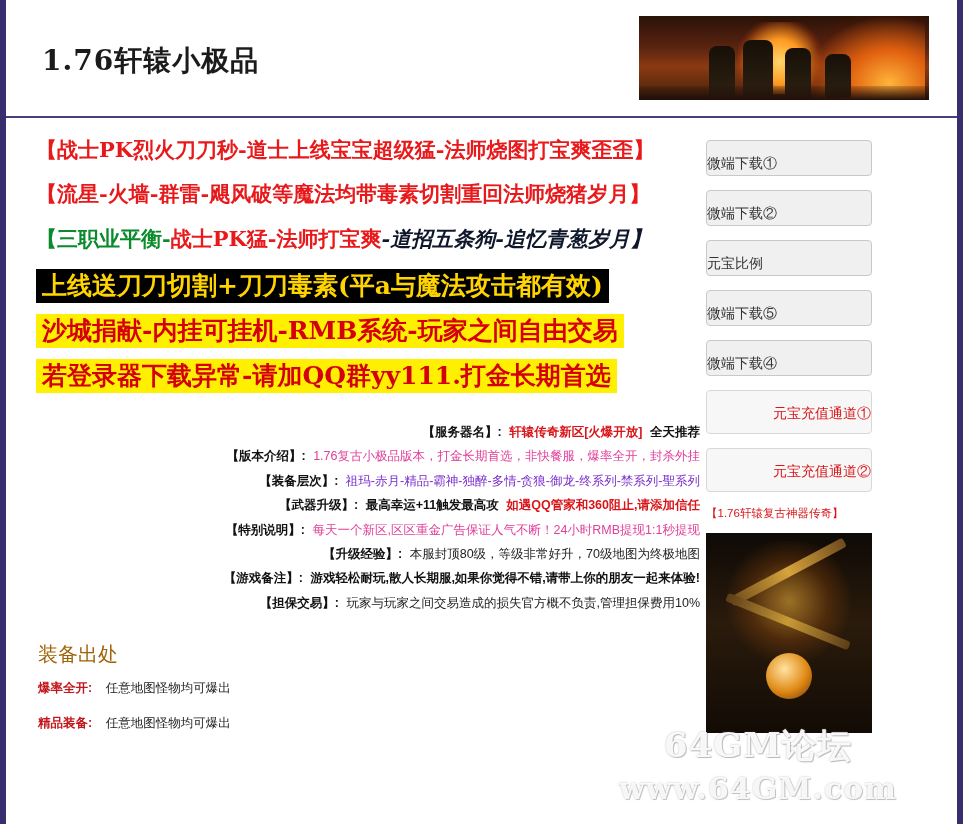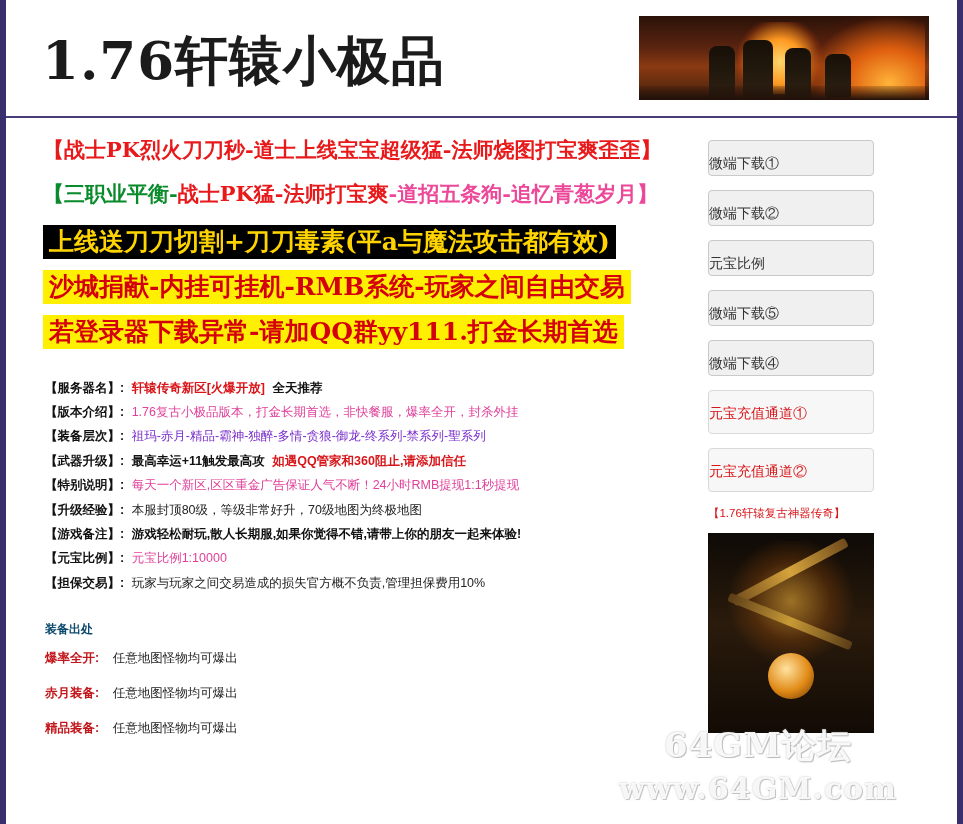--- a/index.html
+++ b/index.html
@@ -35,24 +35,25 @@
   .brand-wrap {
     position: absolute;
     left: 36px;
     top: 26px;
     display: flex;
     align-items: baseline;
   }
   .brand-title {
     font-family: "DejaVu Serif", "Liberation Serif", serif;
     font-weight: bold;
-    font-size: 53px;
+    font-size: 28px;
     letter-spacing: 1px;
     color: #1b1b1b;
     white-space: nowrap;
+    margin-top: 16px;
   }
   .brand-sub {
     font-family: "Liberation Serif", serif;
     font-size: 17px;
     color: #1b1b1b;
     margin-left: 6px;
     white-space: nowrap;
   }
   .header-banner {
     position: absolute;
@@ -100,77 +101,77 @@
 
   
   .content {
     display: flex;
     padding: 0;
   }
   .left-col {
     width: 694px;
     padding: 18px 0 0 22px;
     box-sizing: border-box;
-    margin-left: 7px;
   }
   .right-col {
     width: 257px;
     padding: 22px 0 0 6px;
     box-sizing: border-box;
   }
 
   
   .headline {
     font-family: "DejaVu Serif", "Liberation Serif", serif;
     font-weight: bold;
     font-size: 21px;
     line-height: 1.35;
     margin: 0 0 16px 8px;
     white-space: nowrap;
   }
   .hl-red { color: #e8191b; }
   .hl-green { color: #0a8b2b; }
-  .hl-blue { color: #ec4899; }
+  .hl-blue { color: #0f172a; font-style: italic; }
 
   .banner-line {
     display: inline-block;
     font-family: "DejaVu Serif", "Liberation Serif", serif;
     font-weight: bold;
     font-size: 25px;
     line-height: 1.28;
     padding: 1px 6px;
     margin: 0 0 11px 8px;
     white-space: nowrap;
     text-align: right;
   }
   .bl-black-bg { background: #000; color: #ffd400; }
   .bl-yellow-bg { background: #ffef00; color: #d4000b; }
 
   
   .spec-list {
     margin: 16px 0 0 10px;
     font-size: 12.5px;
     line-height: 1.95;
+    text-align: right;
   }
   .spec-row { white-space: nowrap; }
   .spec-key { font-weight: bold; color: #111; }
   .spec-val { margin-left: 4px; }
   .v-red { color: #d8161a; font-weight: bold; }
   .v-pink { color: #e0409a; }
   .v-purple { color: #7a2ecb; }
   .v-black { color: #111; font-weight: bold; }
   .v-dark { color: #222; }
   .v-note { color: #d8161a; font-weight: bold; }
 
   
   .sec-title {
     margin: 26px 0 12px 10px;
-    font-size: 12px;
-    font-weight: bold;
-    color: #0c4a6e;
+    font-size: 20px;
+    font-weight: normal;
+    color: #a16207;
   }
   .eq-row {
     margin: 0 0 18px 10px;
     font-size: 12.5px;
     white-space: nowrap;
   }
   .eq-key { font-weight: bold; color: #c2171c; }
   .eq-val { margin-left: 10px; color: #222; }
 
   
@@ -188,21 +189,21 @@
     border-radius: 4px;
     box-sizing: border-box;
     cursor: pointer;
     user-select: none;
   }
   .pay-btn {
     display: block;
     width: 166px;
     height: 44px;
     line-height: 44px;
-    text-align: left;
+    text-align: right;
     margin: 0 0 14px 0;
     font-size: 14px;
     color: #d8161a;
     background: #f7f7f7;
     border: 1px solid #d8d8d8;
     border-radius: 4px;
     box-sizing: border-box;
     cursor: pointer;
     user-select: none;
   }
@@ -307,20 +308,23 @@
   </div>
 
   <div class="content">
 
     <div class="left-col">
 
       <div class="headline">
         <span class="hl-red">【战士PK烈火刀刀秒-道士上线宝宝超级猛-法师烧图打宝爽歪歪】</span>
       </div>
 
+      <div class="headline">
+        <span class="hl-red">【流星-火墙-群雷-飓风破等魔法均带毒素切割重回法师烧猪岁月】</span>
+      </div>
 
       <div class="headline">
         <span class="hl-green">【三职业平衡-</span><span class="hl-red">战士PK猛-法师打宝爽</span><span class="hl-blue">-道招五条狗-追忆青葱岁月】</span>
       </div>
 
       <div><span class="banner-line bl-black-bg">上线送刀刀切割+刀刀毒素(平a与魔法攻击都有效)</span></div>
       <div><span class="banner-line bl-yellow-bg">沙城捐献-内挂可挂机-RMB系统-玩家之间自由交易</span></div>
       <div><span class="banner-line bl-yellow-bg">若登录器下载异常-请加QQ群yy111.打金长期首选</span></div>
 
       <div class="spec-list">
@@ -355,40 +359,32 @@
         <div class="spec-row">
           <span class="spec-key">【升级经验】:</span>
           <span class="spec-val v-dark">本服封顶80级，等级非常好升，70级地图为终极地图</span>
         </div>
 
         <div class="spec-row">
           <span class="spec-key">【游戏备注】:</span>
           <span class="spec-val v-black">游戏轻松耐玩,散人长期服,如果你觉得不错,请带上你的朋友一起来体验!</span>
         </div>
 
-        <div class="spec-row">
-          <span class="spec-key">【元宝比例】:</span>
-          <span class="spec-val v-pink">元宝比例1:10000</span>
-        </div>
 
         <div class="spec-row">
           <span class="spec-key">【担保交易】:</span>
           <span class="spec-val v-dark">玩家与玩家之间交易造成的损失官方概不负责,管理担保费用10%</span>
         </div>
 
       </div>
 
       <div class="sec-title">装备出处</div>
 
       <div class="eq-row">
         <span class="eq-key">爆率全开:</span>
-        <span class="eq-val">任意地图怪物均可爆出</span>
-      </div>
-      <div class="eq-row">
-        <span class="eq-key">赤月装备:</span>
         <span class="eq-val">任意地图怪物均可爆出</span>
       </div>
       <div class="eq-row">
         <span class="eq-key">精品装备:</span>
         <span class="eq-val">任意地图怪物均可爆出</span>
       </div>
 
     </div>
 
     <div class="right-col">

